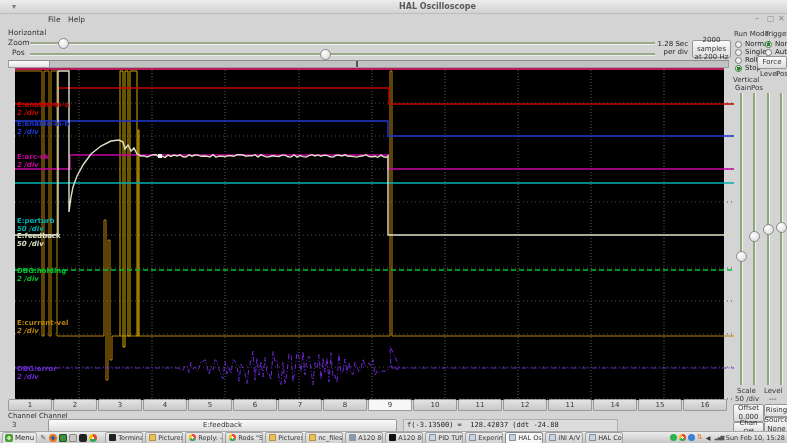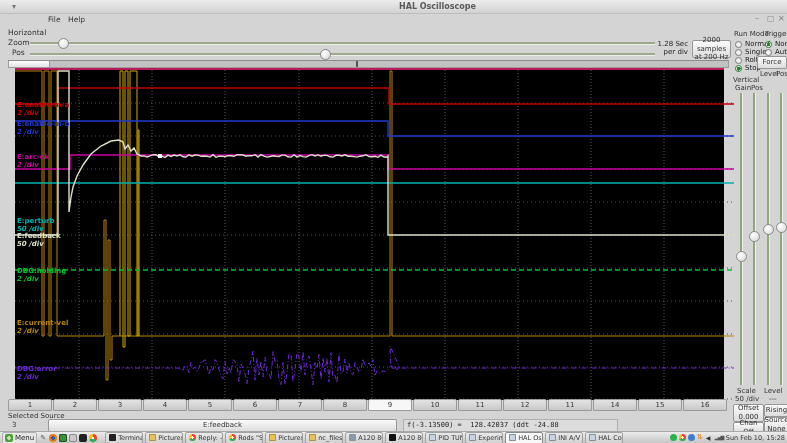--- a/index.html
+++ b/index.html
@@ -242,21 +242,21 @@
       <div class="tab active">9</div>
       <div class="tab">10</div>
       <div class="tab">11</div>
       <div class="tab">12</div>
       <div class="tab">11</div>
       <div class="tab">14</div>
       <div class="tab">15</div>
       <div class="tab">16</div>
     </div>
 
-  <div id="lbl-selchan" class="abs">Selected Source</div>
+  <div id="lbl-selchan" class="abs">Channel Channel</div>
   <div id="selchan-num" class="abs">3</div>
   <div id="selchan-btn" class="abs btn">E:feedback</div>
   <div id="status-box" class="abs">f(-3.13500) =  128.42037 (ddt -24.88</div>
 
   <div id="taskbar" class="abs">
     <div id="menu-btn">
       <span id="menu-ic"></span>
       <span>Menu</span>
     </div>
     <span id="launchers" style="display:flex;gap:2px;align-items:center;">

